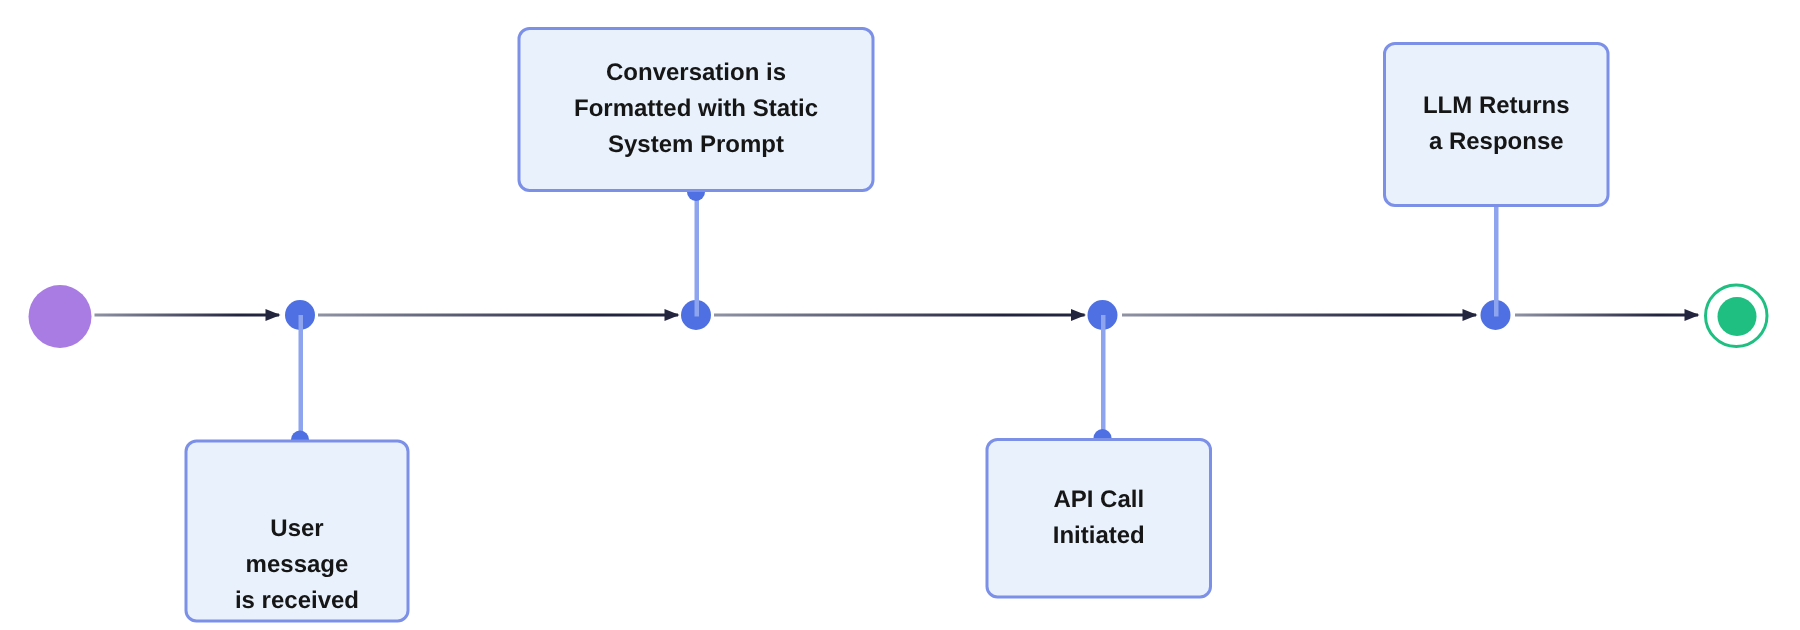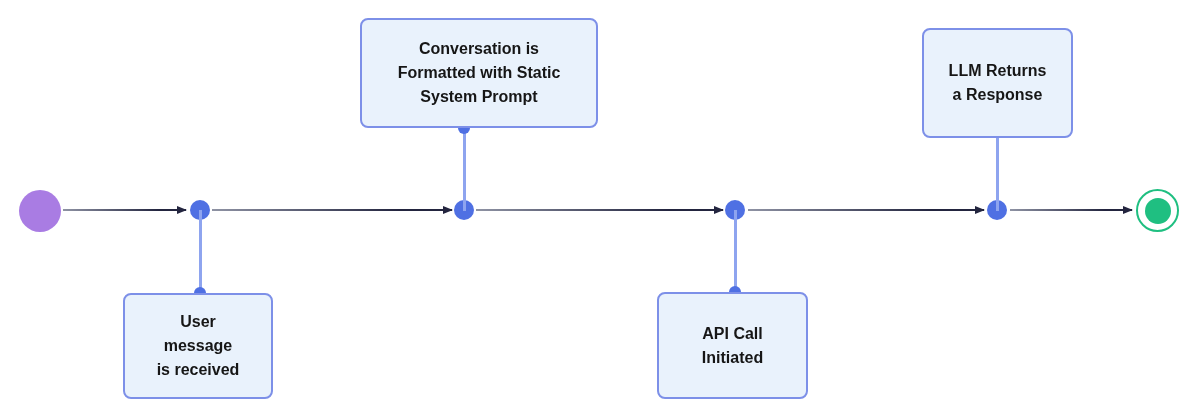--- a/index.html
+++ b/index.html
@@ -106,22 +106,22 @@
     border: 2px solid var(--box-border);
     border-radius: 8px;
     display: flex; align-items: center; justify-content: center;
     text-align: center;
     font-weight: 700;
     font-size: 16px;
     line-height: 24px;
     color: var(--text-color);
   }
   .event-box .label { white-space: pre-line; }
-  .box-1 { left: 123px; top: 293px; width: 150px; height: 106px; }
-  .box-2 { left: 360px; top: 18px;  width: 238px; height: 110px; }
+  .box-1 { left: 123px; top: 293px; width: 150px; height: 122px; align-items: flex-end; }
+  .box-2 { left: 345px; top: 18px;  width: 238px; height: 110px; }
   .box-3 { left: 657px; top: 292px; width: 151px; height: 107px; }
   .box-4 { left: 922px; top: 28px;  width: 151px; height: 110px; }
 </style>
 </head>
 <body>
 
 <div class="canvas">
 
   <div class="start-node"></div>
   <div class="end-node">

